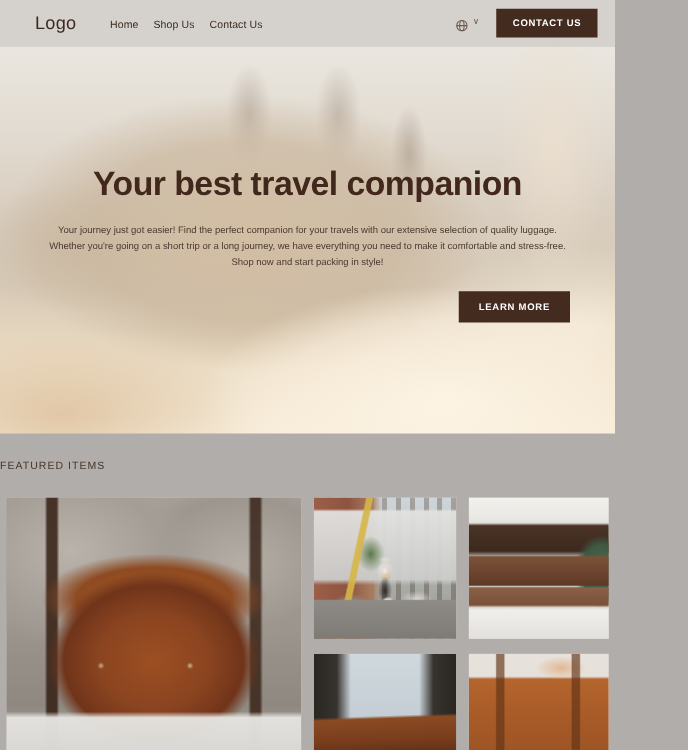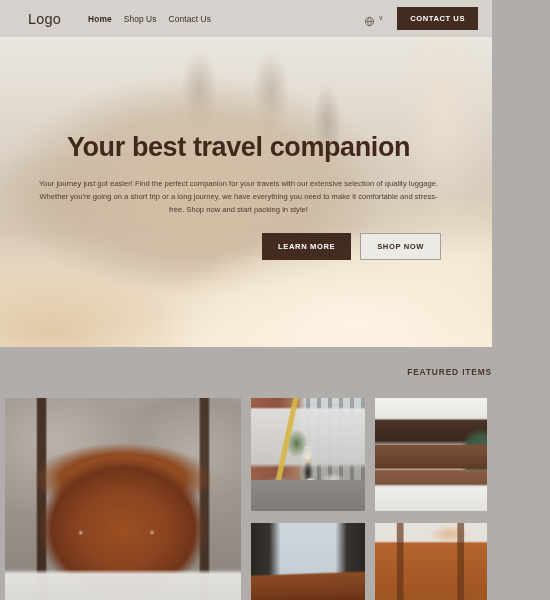--- a/index.html
+++ b/index.html
@@ -49,21 +49,21 @@
     gap: 12px;
   }
 
   .nav-link {
     font-size: 8.4px;
     letter-spacing: 0.1px;
     color: #3c2a20;
     text-decoration: none;
     white-space: nowrap;
   }
-  .nav-link.active { font-weight: bold; }
+  .nav-link.active { font-weight: normal; }
 
   .header-spacer { flex: 1; }
 
   .lang-select {
     display: flex;
     align-items: center;
     gap: 3px;
     margin-right: 14px;
     cursor: pointer;
   }
@@ -129,21 +129,21 @@
     background: linear-gradient(180deg,
         rgba(246,243,236,0.38) 0%,
         rgba(246,243,236,0.30) 40%,
         rgba(250,244,233,0.30) 75%,
         rgba(252,246,234,0.34) 100%);
   }
 
   .hero-content {
     position: absolute;
     left: 0;
-    right: 15px;
+    right: 0;
     top: 96px;
     text-align: center;
     padding: 0 36px;
   }
 
   .hero-title {
     font-size: 27px;
     font-weight: bold;
     letter-spacing: -0.4px;
     color: #42281c;
@@ -187,23 +187,23 @@
   }
 
   
   .featured {
     position: relative;
     background: #b0adaa;
     padding-top: 20px;
   }
 
   .eyebrow {
-    text-align: right;
+    text-align: left;
     font-size: 8.4px;
-    font-weight: bold;
+    font-weight: normal;
     letter-spacing: 0.85px;
     color: #4a3529;
   }
 
   .section-title {
     margin-top: 12px;
     text-align: center;
     font-size: 25px;
     font-weight: bold;
     letter-spacing: -0.4px;
@@ -379,21 +379,20 @@
 
   <section class="hero">
     <div class="hero-photo"></div>
     <div class="hero-overlay"></div>
 
     <div class="hero-content">
       <h1 class="hero-title">Your best travel companion</h1>
       <p class="hero-desc">Your journey just got easier! Find the perfect companion for your travels with our extensive selection of quality luggage. Whether you're going on a short trip or a long journey, we have everything you need to make it comfortable and stress-free. Shop now and start packing in style!</p>
       <div class="hero-actions">
         <button class="btn btn-primary">LEARN MORE</button>
-        <button class="btn btn-secondary">SHOP NOW</button>
       </div>
     </div>
   </section>
 
   <section class="featured">
     <div class="eyebrow">FEATURED ITEMS</div>
 
     <div class="gallery">
       <div class="tile tile-big">
         <div class="ph-messenger"></div>

